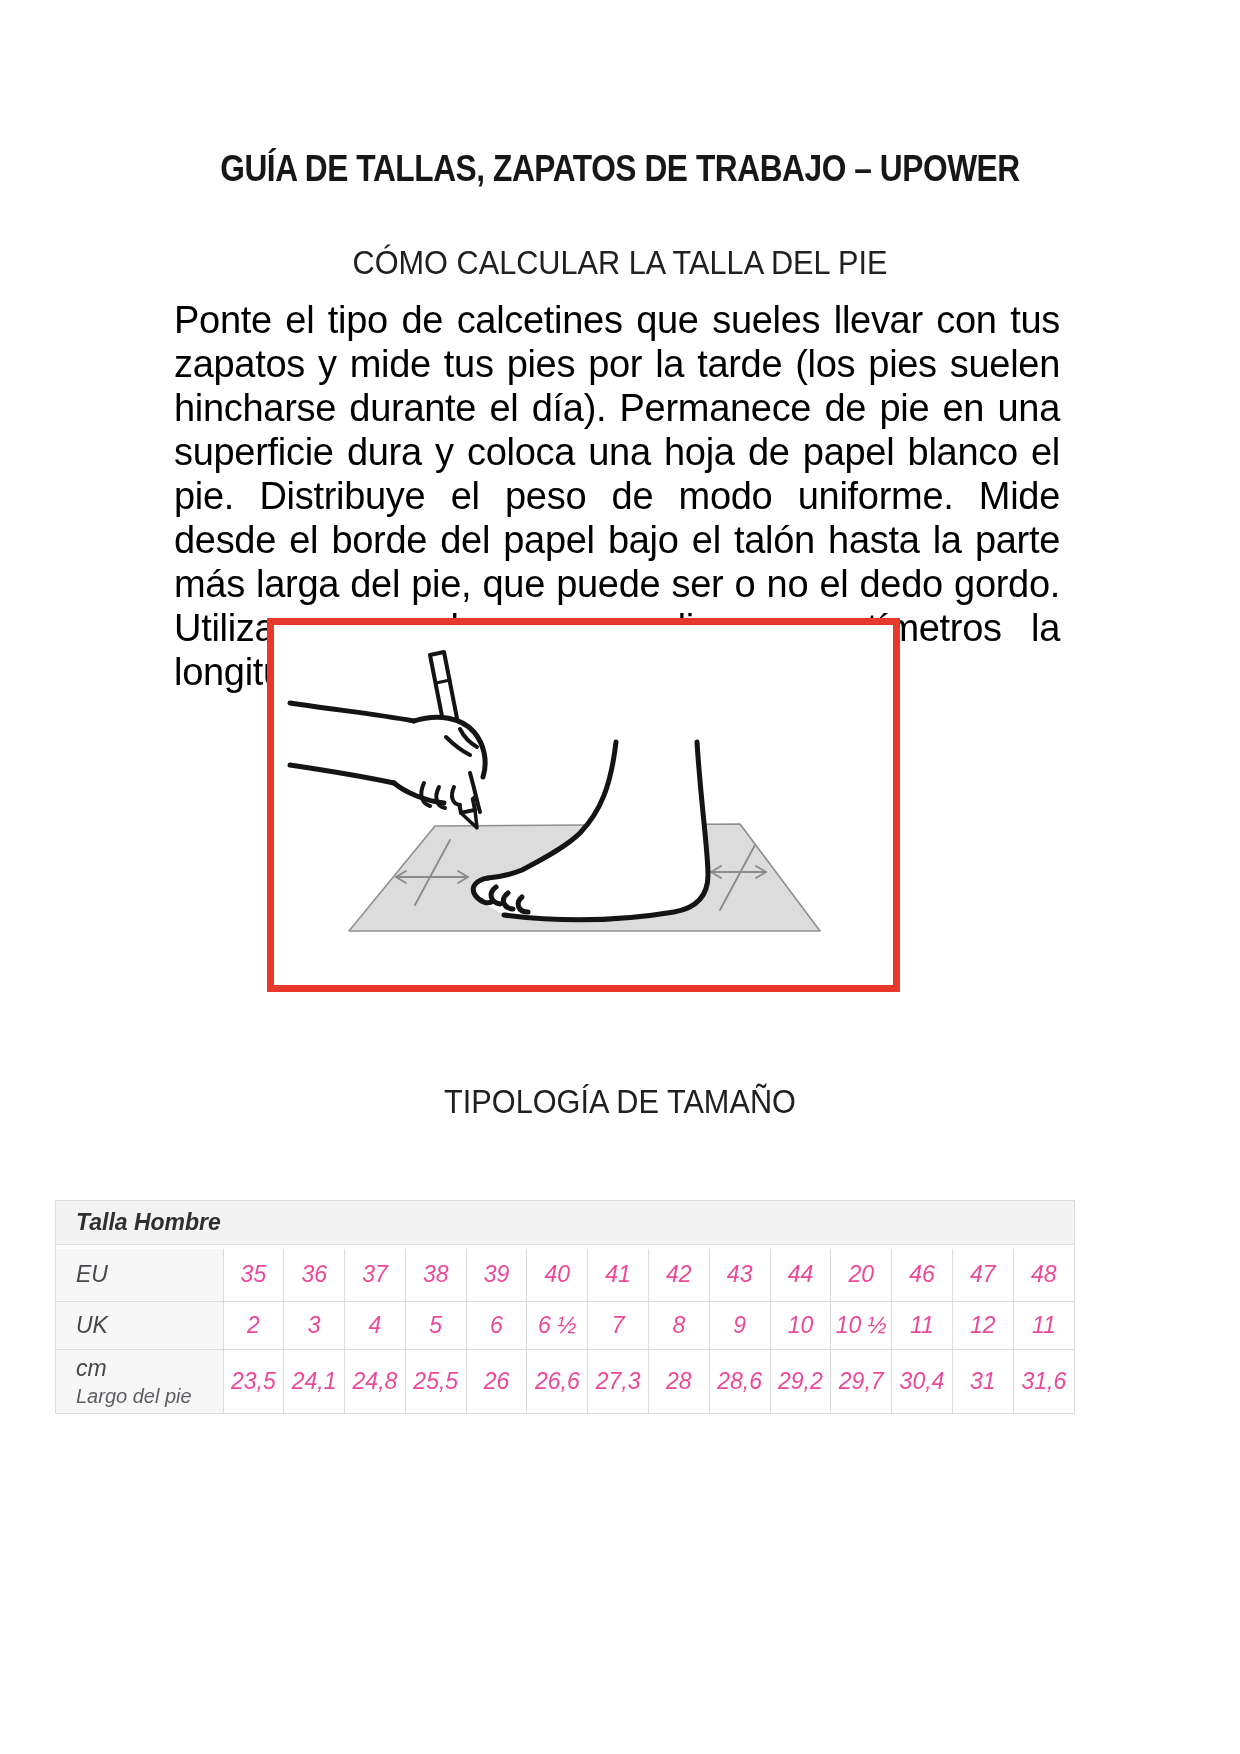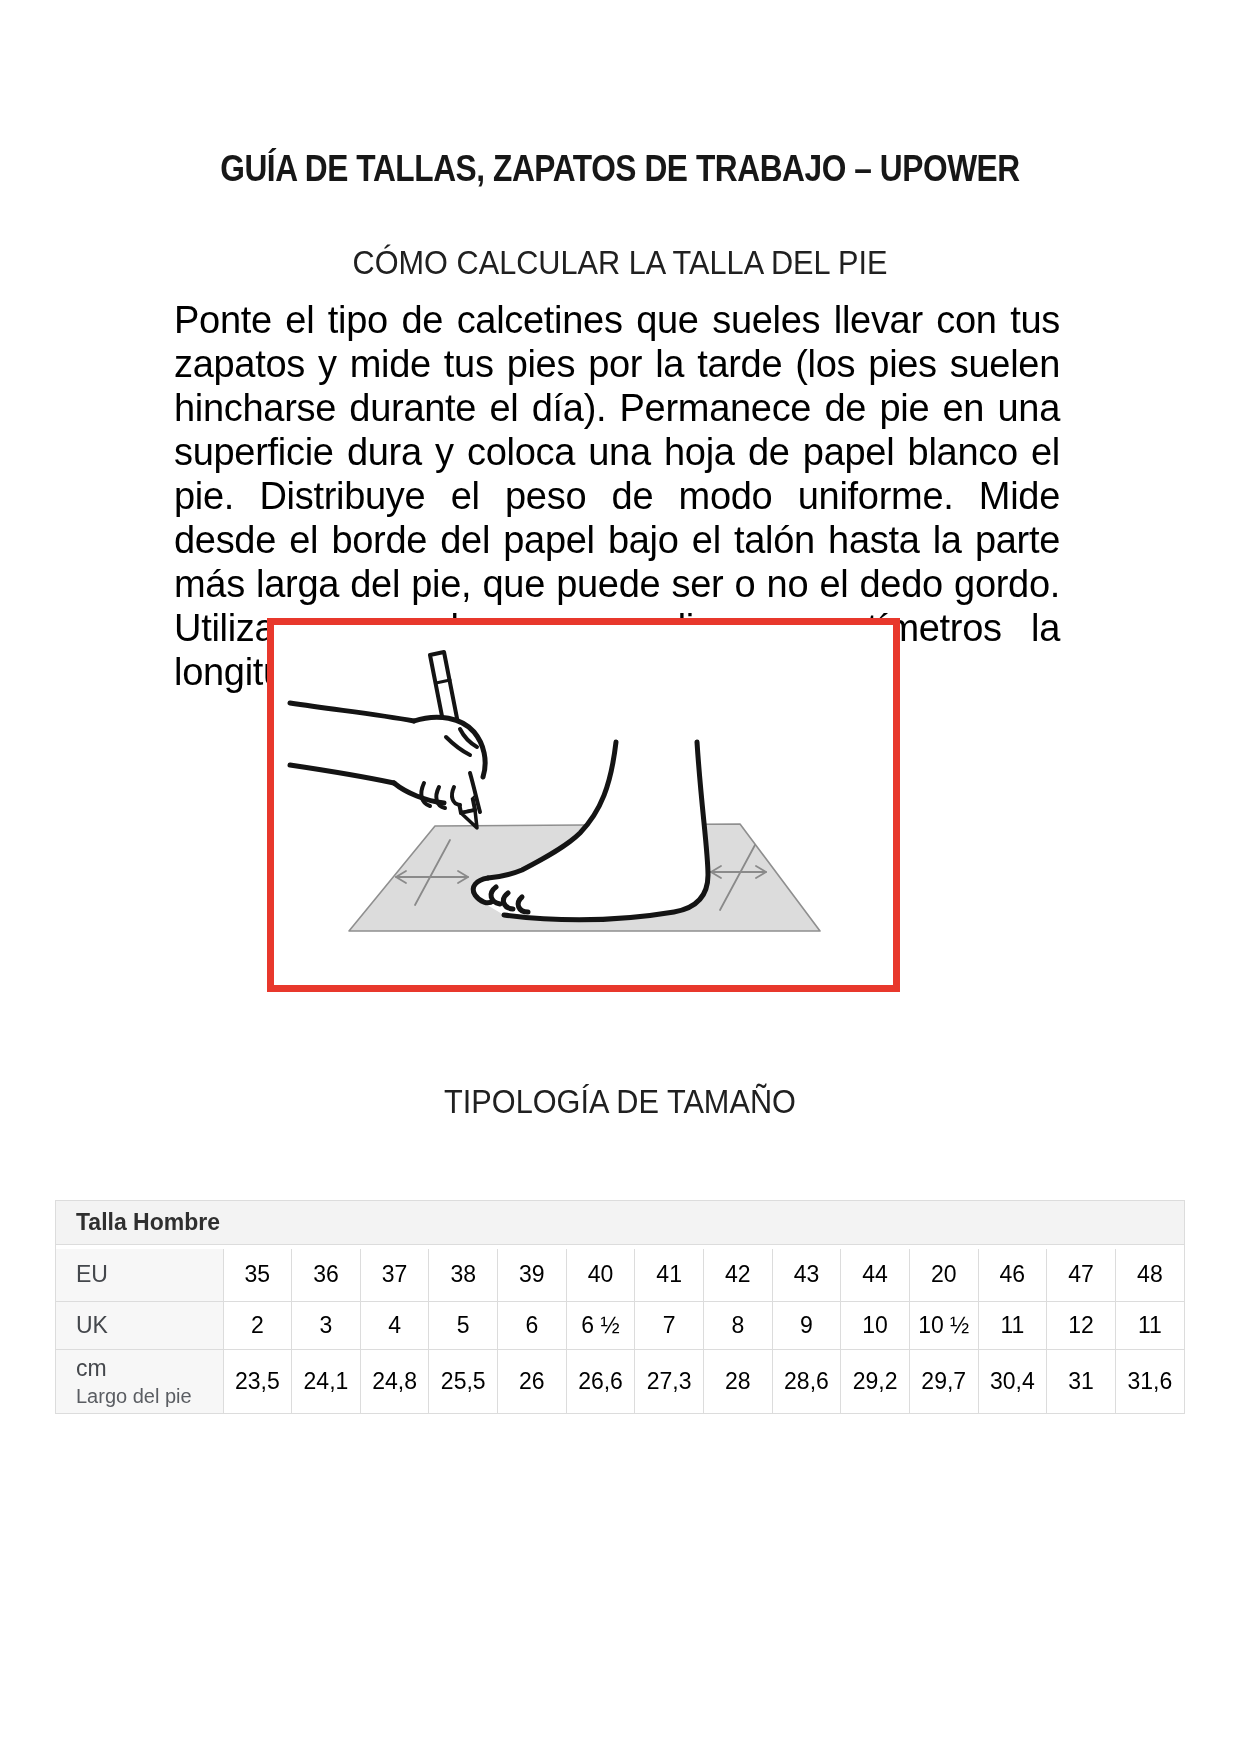--- a/index.html
+++ b/index.html
@@ -30,34 +30,34 @@
     letter-spacing:-0.3px;
   }
 
   .measure-figure {
     position:absolute; top:618px; left:267px; width:633px; height:374px;
     border:7px solid #e8382c; background:#ffffff;
   }
   .measure-figure svg { display:block; width:100%; height:100%; }
 
   .size-table-wrap {
-    position:absolute; top:1200px; left:55px; width:1130px;
+    position:absolute; top:1200px; left:55px; width:1020px;
     border:1px solid #dcdcdc; background:#fff;
-    font-size:23px; color:#4a4d52;
+    font-size:23px; color:#4a4d52;font-style:italic;
   }
   .size-table-header {
     height:44px; background:#f3f3f3; border-bottom:1px solid #dcdcdc;
     display:flex; align-items:center; padding-left:20px;
     font-weight:700; color:#2f2f2f;
   }
   .size-table-gap { height:4px; background:#ffffff; }
   table.size-table { width:100%; border-collapse:collapse; table-layout:fixed; }
   table.size-table td {
     border:1px solid #dcdcdc; text-align:center; vertical-align:middle;
-    padding:0 2px; color:#000000;
+    padding:0 2px; color:#ec4899;
   }
   table.size-table td.row-label {
     background:#f7f7f7; text-align:left; padding-left:20px; color:#44474c;
   }
   table.size-table tr { height:52px; }
   table.size-table tr.row-uk { height:48px; }
   table.size-table tr.row-cm { height:64px; }
   table.size-table td, table.size-table td.row-label { border-top-width:1px; }
   table.size-table tr:first-child td { border-top:none; }
   table.size-table td:first-child { border-left:none; }

